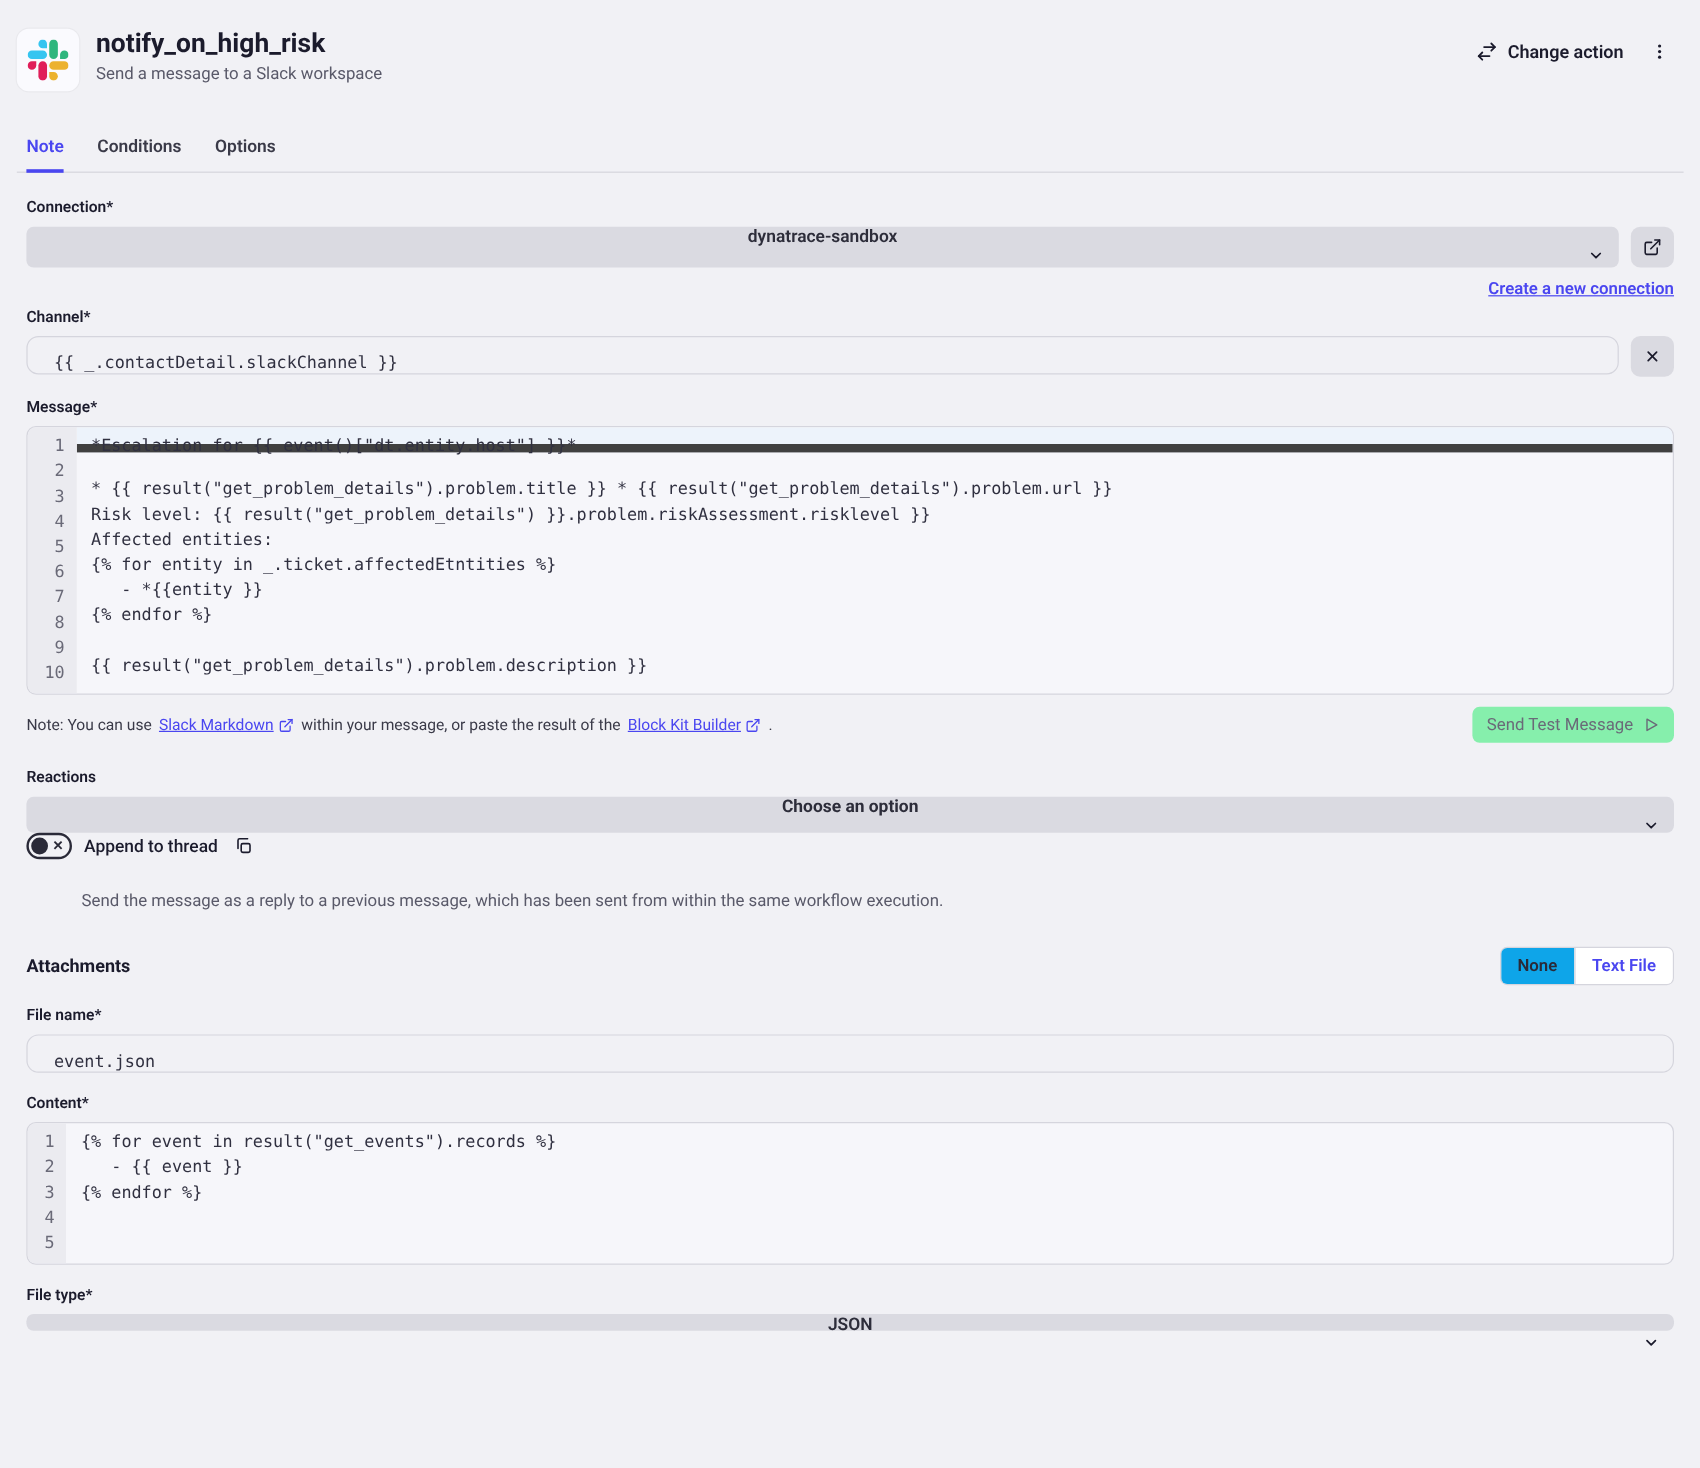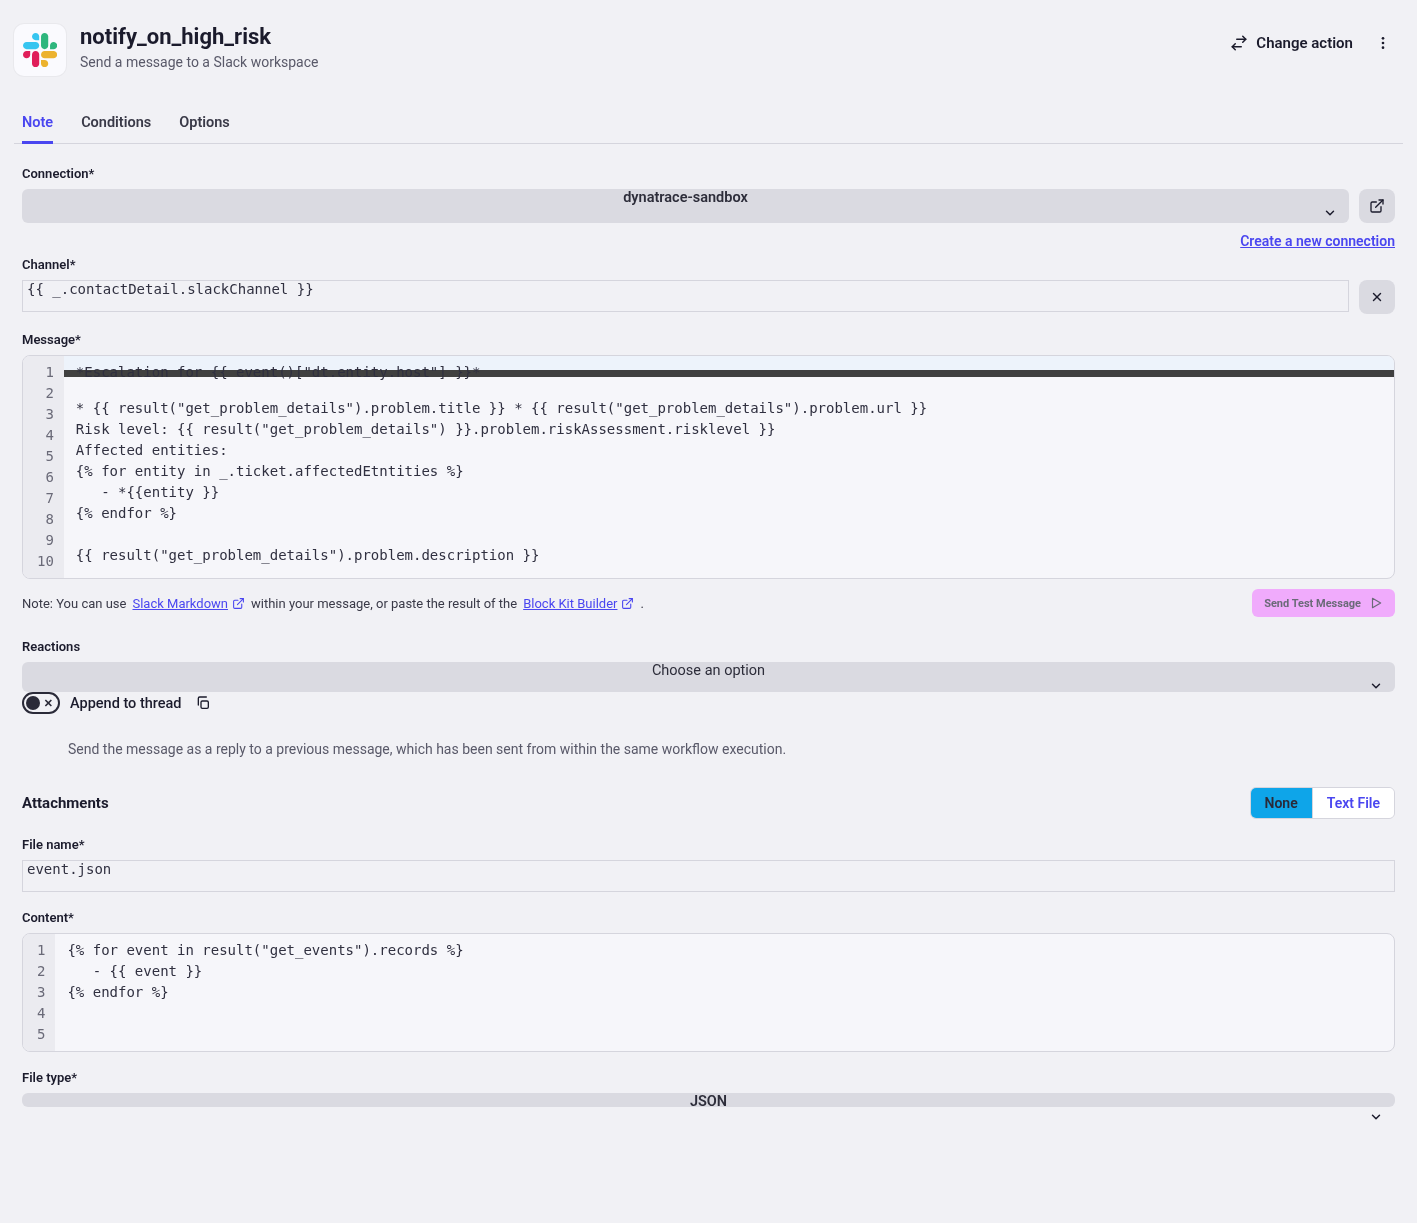--- a/index.html
+++ b/index.html
@@ -78,22 +78,22 @@
   .square-btn {
     width: 36px; height: 34px; border-radius: 8px; background: var(--pill-bg);
     display: flex; align-items: center; justify-content: center; cursor: pointer;
     flex: none;
   }
 
   .linkish { color: var(--link); text-decoration: underline; cursor: pointer; font-weight: 600; }
 
   .create-conn { text-align: right; margin-top: 10px; font-size: 14px; }
   .text-input-flat {
-    background: transparent; border: 1px solid var(--border); border-radius: 0;
-    height: 32px; display: flex; align-items: flex-start; padding: 0 4px;
+    background: transparent; border: 1px solid var(--border); border-radius: 10px;
+    height: 32px; display: flex; align-items: flex-end; padding: 0 22px;
     font-family: var(--code-font); font-size: 14px; color: #303040;
   }
 
   
   .code-editor {
     border: 1px solid var(--border); border-radius: 8px; overflow: hidden; background: #f6f6fa;
     display: flex;
   }
   .code-gutter {
     background: var(--gutter-bg); text-align: right; padding: 6px 10px 6px 14px;
@@ -108,27 +108,27 @@
   }
 
   
   .note-row {
     display: flex; align-items: center; margin-top: 10px; gap: 6px; font-size: 13px; color: #3a3a48;
   }
   .note-row .note-text { font-size: 13px; }
   .note-row .right { margin-left: auto; }
   .send-test {
     display: inline-flex; align-items: center; gap: 8px;
-    background: #f0abfc; color: #6a6a78; border-radius: 6px;
-    padding: 7px 12px; font-size: 11px; font-weight: 700; cursor: default;
+    background: #86efac; color: #6a6a78; border-radius: 6px;
+    padding: 7px 12px; font-size: 14px; font-weight: 400; cursor: default;
   }
   .ext-link { color: var(--link); text-decoration: underline; display: inline-flex; align-items: center; gap: 4px; cursor: pointer; }
   .ext-link svg { flex: none; }
 
-  .select-pill.muted .label { color: #2d2d3a; font-weight: 400; }
+  .select-pill.muted .label { color: #2d2d3a; font-weight: 700; }
 
   
   .section-heading { font-size: 15px; font-weight: 700; margin: 30px 0 12px 0; }
 
   .toggle-row { display: flex; align-items: center; gap: 10px; }
   .toggle {
     width: 38px; height: 22px; border: 2px solid #2a2a38; border-radius: 12px; position: relative;
     display: inline-flex; align-items: center; cursor: pointer;
   }
   .toggle .knob { position: absolute; left: 2px; top: 50%; transform: translateY(-50%); width: 14px; height: 14px; border-radius: 50%; background: #2a2a38; }

